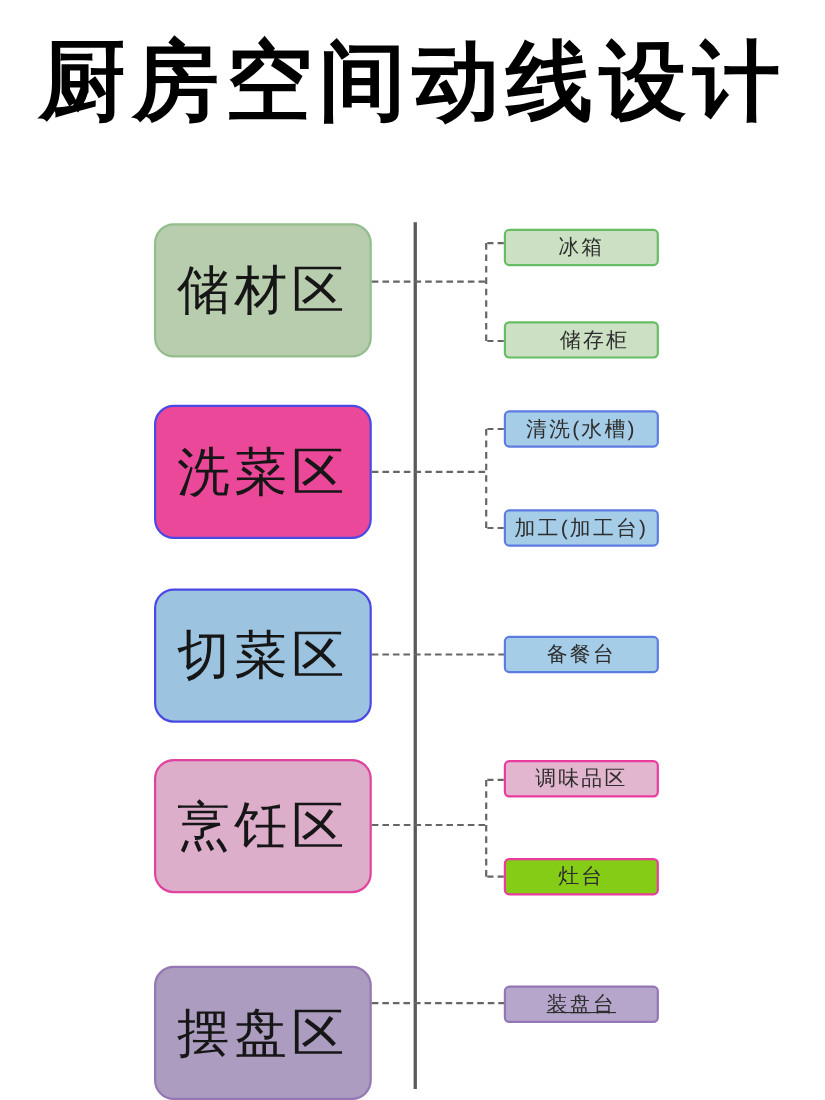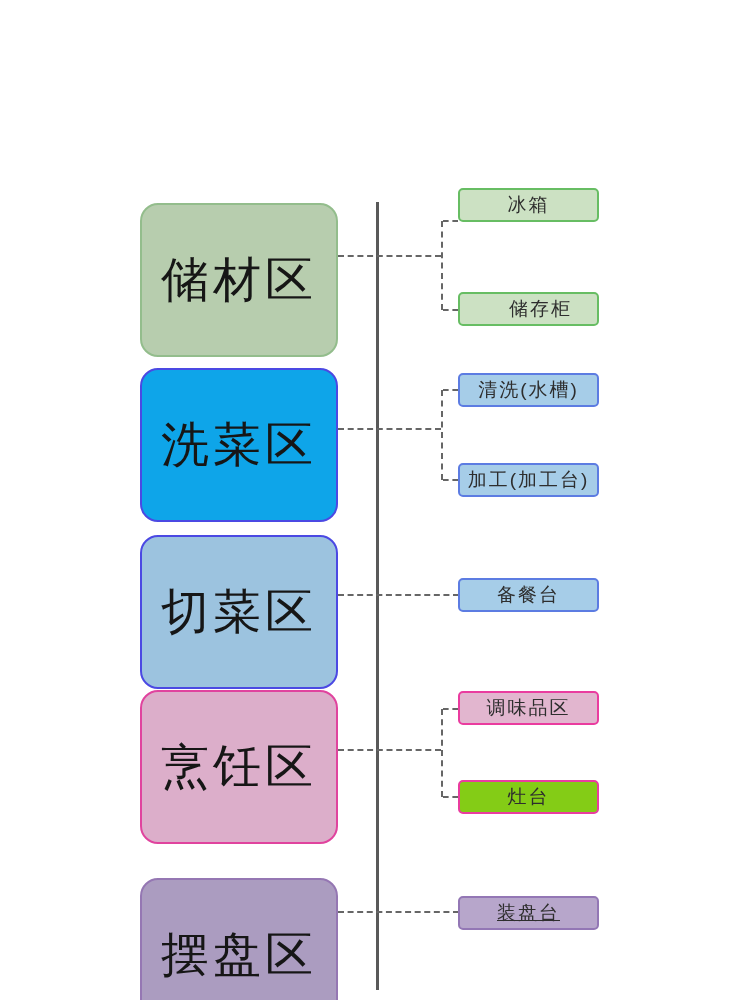--- a/index.html
+++ b/index.html
@@ -8,32 +8,32 @@
     font-family:"Liberation Sans","DejaVu Sans",sans-serif;
   }
   .title{
     position:absolute;top:22px;left:0;width:750px;text-align:center;
     font-size:79px;font-weight:900;color:#000;letter-spacing:6px;white-space:nowrap;
   }
   
   .vline{position:absolute;left:376px;top:202px;width:3px;height:788px;background:#595959;}
   
   .zone{
-    position:absolute;left:140px;width:198px;height:154px;border-radius:18px;
+    position:absolute;left:140px;width:198px;height:122px;border-radius:18px;
     border:2px solid;display:flex;align-items:center;justify-content:center;
     font-size:48px;letter-spacing:4px;color:#161616;box-sizing:border-box;white-space:nowrap;
   }
   .z1{top:203px}.z2{top:368px}.z3{top:535px}.z4{top:690px}.z5{top:847px}
   
   .item{
     position:absolute;left:458px;width:141px;height:34px;border-radius:5px;
     border:2px solid;display:flex;align-items:center;justify-content:center;
     font-size:19px;letter-spacing:2px;color:#2e2e2e;box-sizing:border-box;white-space:nowrap;
   }
-  .i1{top:188px}.i2{top:292px}.i3{top:373px}.i4{top:463px}
+  .i1{top:208px}.i2{top:292px}.i3{top:373px}.i4{top:463px}
   .i5{top:578px}.i6{top:691px}.i7{top:780px}.i8{top:896px}
   
   .h-dash{position:absolute;height:0;border-top:2px dashed #666;}
   .v-dash{position:absolute;width:0;border-left:2px dashed #666;}
   .c1m{left:338px;top:255px;width:103px}
   .c1v{left:441px;top:221px;height:89px}
   .c1a{left:443px;top:220px;width:15px}
   .c1b{left:443px;top:309px;width:15px}
   .c2m{left:338px;top:428px;width:103px}
   .c2v{left:441px;top:390px;height:90px}
@@ -44,38 +44,39 @@
   .c4v{left:441px;top:709px;height:88px}
   .c4a{left:443px;top:708px;width:15px}
   .c4b{left:443px;top:796px;width:15px}
   .c5m{left:338px;top:911px;width:121px}
 </style>
 </head>
 <body>
 
 <div class="canvas">
 
+  <div class="title">厨房空间动线设计</div>
 
   <div class="vline" style="background-color: rgb(89, 89, 89);"></div>
 
   <div class="zone z1" style="background-color: rgb(183, 205, 174); border-color: rgb(147, 189, 140);">
     <span>储材区</span>
   </div>
   <div class="h-dash c1m" style="border-color: rgb(102, 102, 102);"></div>
   <div class="v-dash c1v" style="border-color: rgb(102, 102, 102);"></div>
   <div class="h-dash c1a" style="border-color: rgb(102, 102, 102);"></div>
   <div class="h-dash c1b" style="border-color: rgb(102, 102, 102);"></div>
   <div class="item i1" style="background-color: rgb(204, 225, 195); border-color: rgb(103, 189, 99);">
     <span>冰箱</span>
   </div>
   <div class="item i2" style="background-color: rgb(204, 225, 195); border-color: rgb(103, 189, 99); padding-left: 24px;">
     <span>储存柜</span>
   </div>
 
-  <div class="zone z2" style="background-color: #0ea5e9; border-color: rgb(75, 73, 227);">
+  <div class="zone z2" style="background-color: #ec4899; border-color: rgb(75, 73, 227);">
     <span>洗菜区</span>
   </div>
   <div class="h-dash c2m" style="border-color: rgb(102, 102, 102);"></div>
   <div class="v-dash c2v" style="border-color: rgb(102, 102, 102);"></div>
   <div class="h-dash c2a" style="border-color: rgb(102, 102, 102);"></div>
   <div class="h-dash c2b" style="border-color: rgb(102, 102, 102);"></div>
   <div class="item i3" style="background-color: rgb(166, 205, 232); border-color: rgb(92, 124, 226);">
     <span>清洗(水槽)</span>
   </div>
   <div class="item i4" style="background-color: rgb(166, 205, 232); border-color: rgb(92, 124, 226);">

